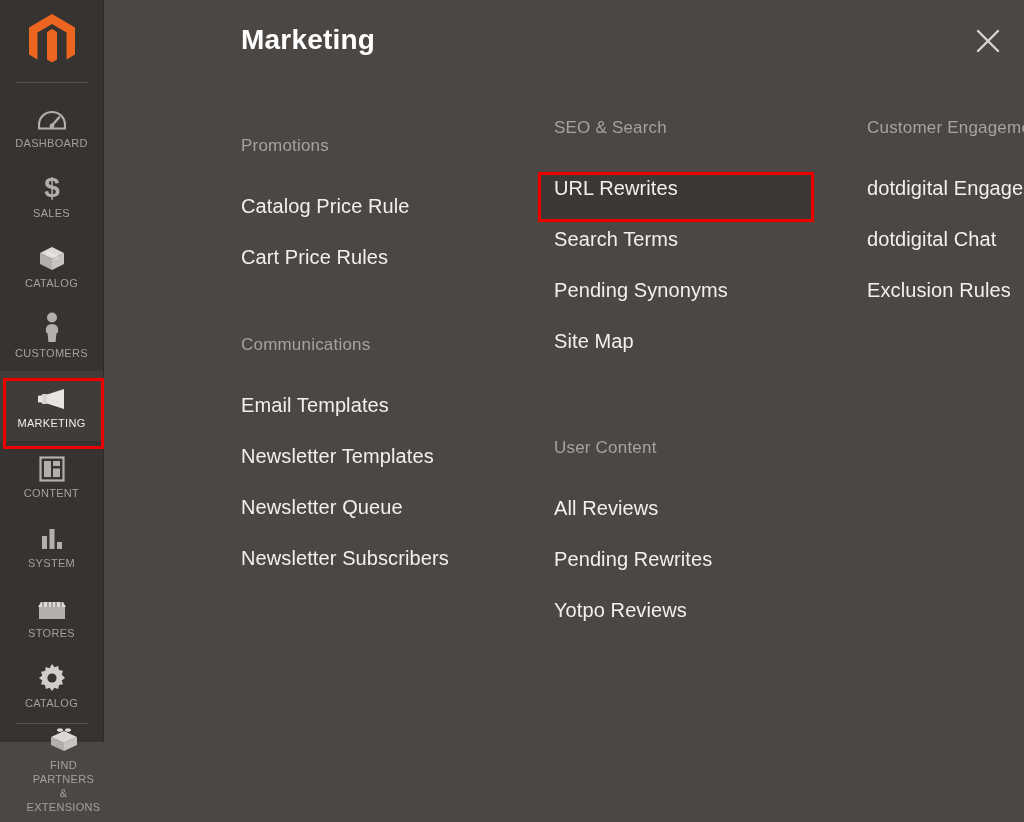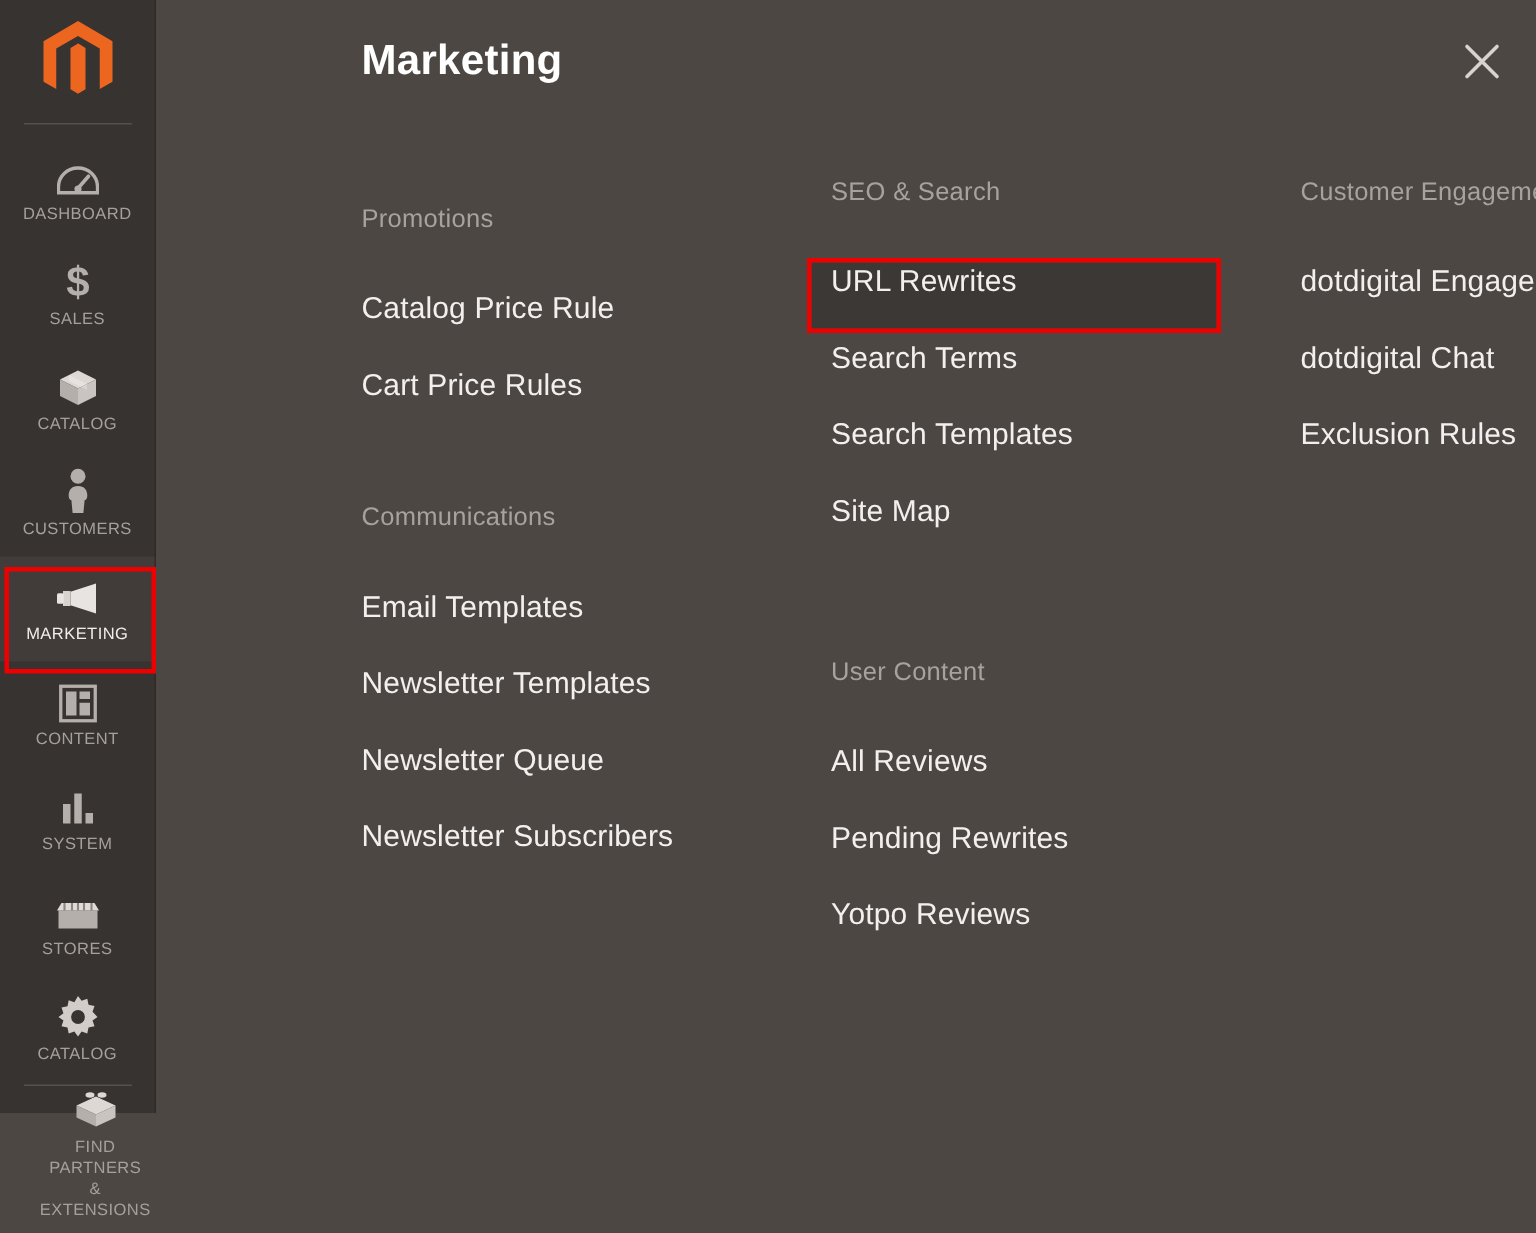--- a/index.html
+++ b/index.html
@@ -287,21 +287,21 @@
         <div class="group" style="top:0;">
           <div class="group-title">SEO &amp; Search</div>
           <ul>
             <li style="position: relative;">
               <a href="#" style="position: relative; z-index: 2;">URL Rewrites</a>
             </li>
             <li>
               <a href="#">Search Terms</a>
             </li>
             <li>
-              <a href="#">Search Templates</a>
+              <a href="#">Pending Synonyms</a>
             </li>
             <li>
               <a href="#">Site Map</a>
             </li>
           </ul>
         </div>
 
         <div class="group" style="top:320px;">
           <div class="group-title">User Content</div>
           <ul>

